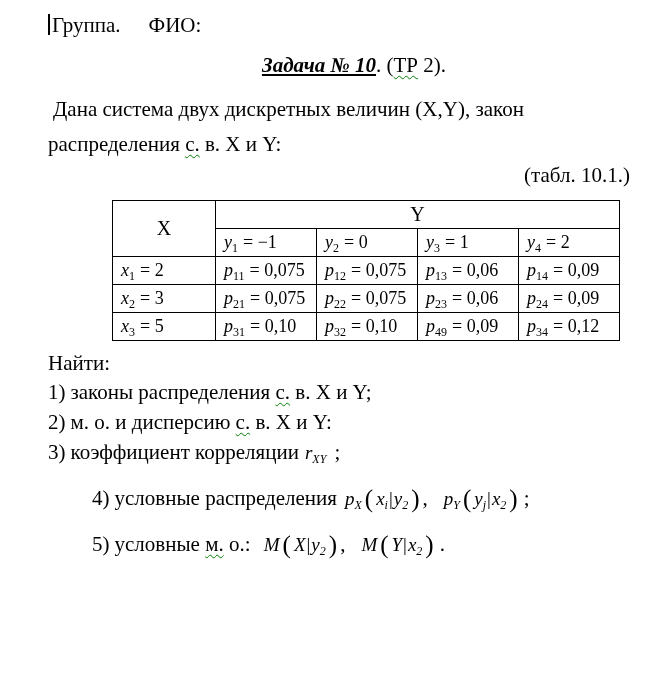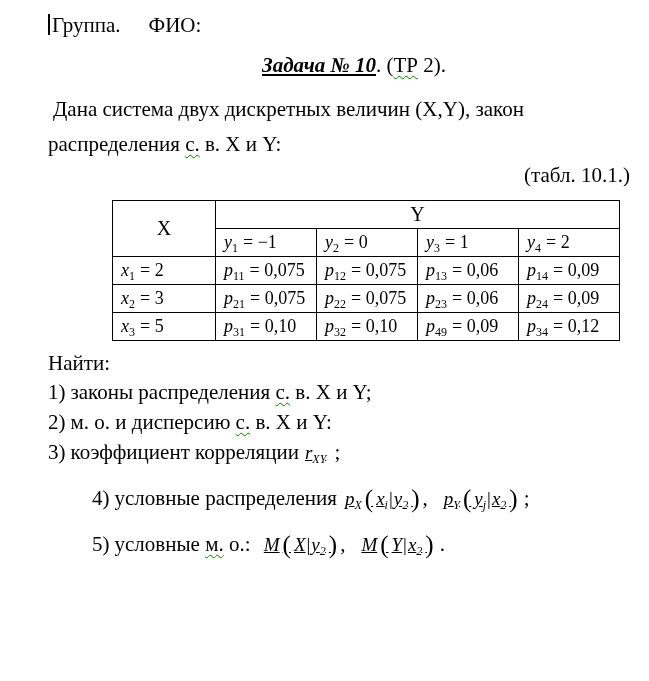--- a/index.html
+++ b/index.html
@@ -22,21 +22,21 @@
   .jt td{border:1px solid #000;padding:1px 8px;height:25px;vertical-align:middle;overflow:hidden;}
   .jt td.hx,.jt td.hy{font-size:20px;text-align:center;padding:1px;}
   .jt sub{font-size:12px;vertical-align:-4px;line-height:0;}
   .jt i{font-style:italic;}
   .eq{margin-left:5px;}
   .find-label{margin-top:9px;line-height:26px;}
   .item{margin-top:2px;line-height:28px;}
   .item-big{margin-top:17px;margin-left:44px;}
   .num{margin-right:5px;}
   .sq{text-decoration-line:underline;text-decoration-style:wavy;text-decoration-color:#008000;text-decoration-thickness:1px;text-underline-offset:3px;}
-  .math{font-style:italic;margin-left:8px;white-space:nowrap;font-size:19px;text-decoration:underline;}
+  .math{font-style:italic;margin-left:8px;white-space:nowrap;font-size:19px;}
   .math3{margin-left:6px;}
   .math .paren{font-style:normal;font-size:25px;font-weight:300;vertical-align:-2px;margin:0 3px;}
   .math sub{font-size:12px;vertical-align:-4px;line-height:0;}
   .math .bar{margin:0 1px;font-style:normal;}
   .sep{font-style:normal;margin-right:8px;}
   .post{font-style:normal;margin-left:3px;}
   .mid{font-style:normal;}
 </style>
 </head>
 <body>

